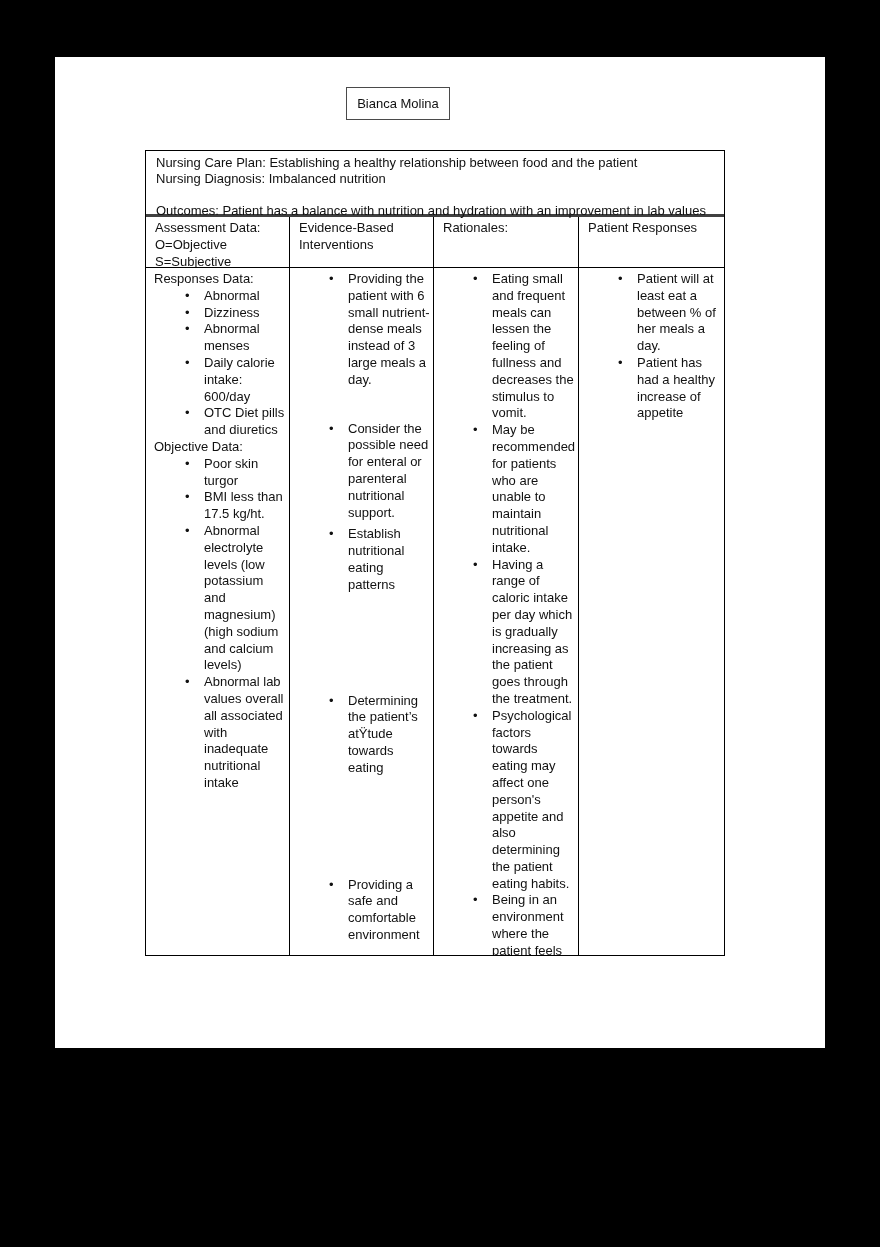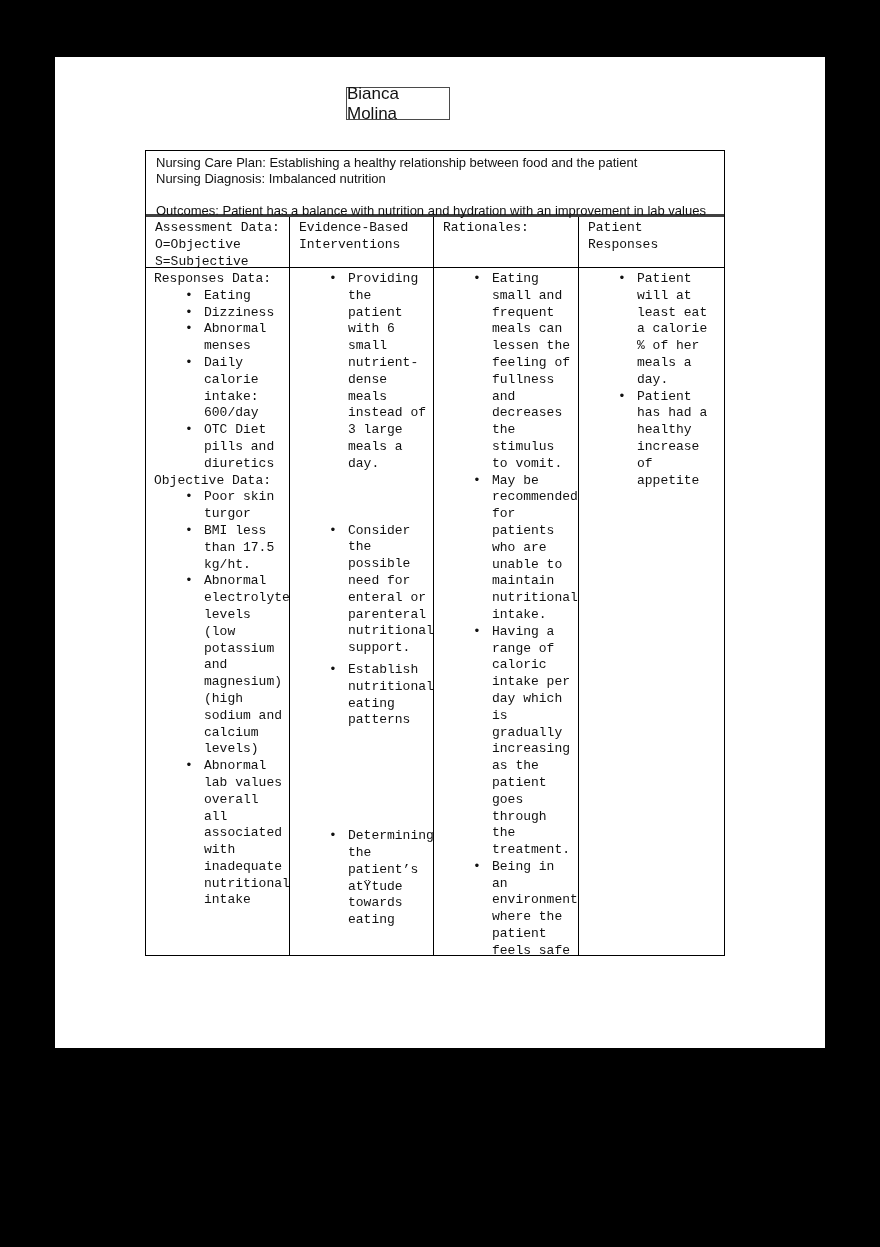--- a/index.html
+++ b/index.html
@@ -7,49 +7,49 @@
     width:880px;height:1247px;background:#000;position:relative;
     font-family:"Liberation Sans","DejaVu Sans",sans-serif;color:#111;
   }
   .sheet{
     position:absolute;left:55px;top:57px;width:770px;height:991px;
     background:#fff;
   }
   .name-box{
     position:absolute;left:291px;top:30px;width:102px;height:31px;
     border:1px solid #4a4a4a;display:flex;align-items:center;justify-content:center;
-    font-size:17px;background:#fff;
+    font-size:13px;background:#fff;
   }
   .care-table{
     position:absolute;left:90px;top:93px;width:578px;
     border:1px solid #000;background:#fff;
     font-size:13px;line-height:16.8px;
   }
   .title-block{
     box-sizing:border-box;height:66px;padding:4px 10px 0;
     border-bottom:3px solid #404040;line-height:16px;
   }
   .tline{white-space:nowrap;overflow:hidden;}
-  .cols{display:grid;grid-template-columns:143px 144px 145px 146px;font-family:Liberation Mono, monospace;}
+  .cols{display:grid;grid-template-columns:143px 144px 145px 146px;}
   .header-row{border-bottom:1px solid #000;}
   .hcell{
     box-sizing:border-box;height:50px;padding:3px 4px 0 9px;overflow:hidden;
   }
   .hcell + .hcell, .bcell + .bcell{border-left:1px solid #000;}
   .bcell{
     box-sizing:border-box;height:687px;padding:3px 2px 0 8px;overflow:hidden;
   }
   .blist{margin:0;padding:0 0 0 28px;list-style:none;}
   .blist li{position:relative;padding-left:22px;}
   .blist li::before{
     content:"\2022";position:absolute;left:3px;top:0;
   }
   .section-label{margin:0;}
   
-  .interv li:nth-child(1){margin-bottom:50px;}
+  .interv li:nth-child(1){margin-bottom:32px;}
   .interv li:nth-child(2){margin-bottom:5px;}
   .interv li:nth-child(3){margin-bottom:99px;}
   .interv li:nth-child(4){margin-bottom:100px;}
 </style>
 </head>
 <body>
 
 <div class="sheet">
 
   <div class="name-box">
@@ -98,21 +98,21 @@
 
     <div class="cols body-row">
 
       <div class="bcell">
         <div>
 
         <div>
             <p class="section-label">Responses Data:</p>
             <ul class="blist">
 
-            <li>Eating</li>
+            <li>Abnormal</li>
                 <li>Dizziness</li>
                 <li>Abnormal menses</li>
                 <li>Daily calorie intake: 600/day</li>
                 <li>OTC Diet pills and diuretics</li>
               </ul>
           </div>
             <div>
             <p class="section-label">Objective Data:</p>
             <ul class="blist">
 
@@ -135,27 +135,28 @@
             <li>Providing a safe and comfortable environment</li>
           </ul>
       </div>
 
       <div class="bcell">
         <ul class="blist">
 
         <li>Eating small and frequent meals can lessen the feeling of fullness and decreases the stimulus to vomit.</li>
             <li>May be recommended for patients who are unable to maintain nutritional intake.</li>
             <li>Having a range of caloric intake per day which is gradually increasing as the patient goes through the treatment.</li>
+            <li>Psychological factors towards eating may affect one person's appetite and also determining the patient eating habits.</li>
             <li>Being in an environment where the patient feels safe will help in decreasing the</li>
           </ul>
       </div>
 
       <div class="bcell">
         <ul class="blist">
 
-        <li>Patient will at least eat a calorie % of her meals a day.</li>
+        <li>Patient will at least eat a between % of her meals a day.</li>
             <li>Patient has had a healthy increase of appetite</li>
           </ul>
       </div>
 
     </div>
   </div>
 </div>
 
 </body></html>

